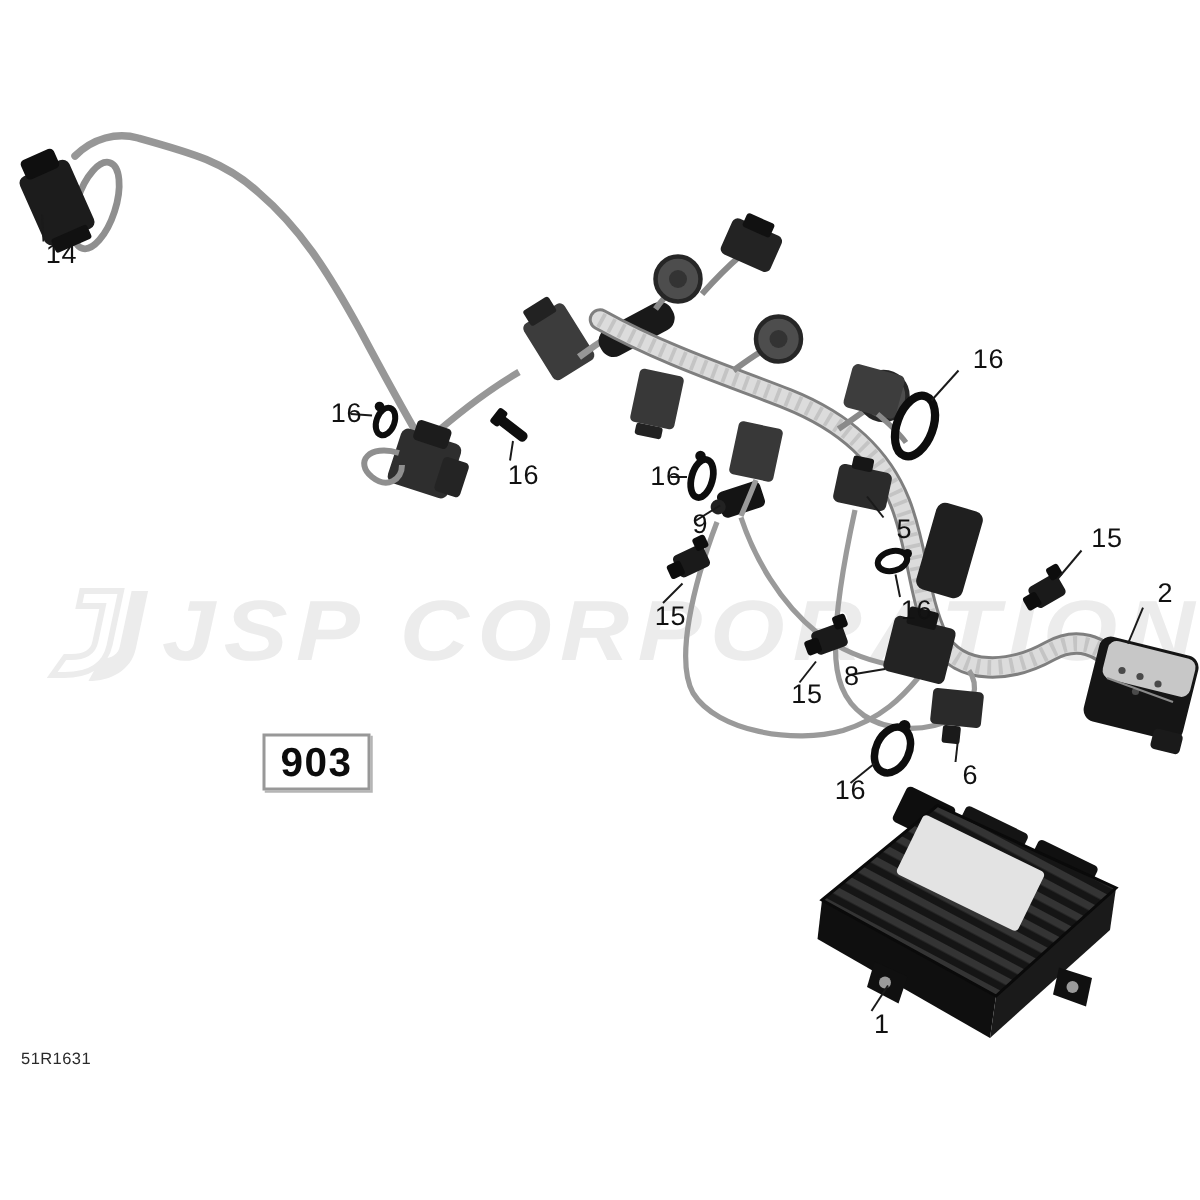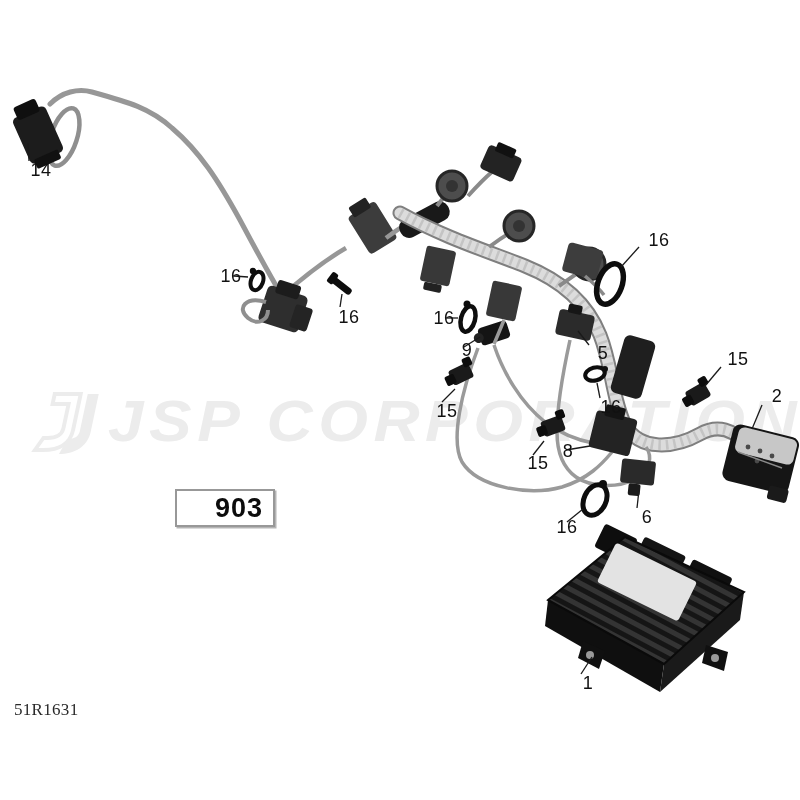--- a/index.html
+++ b/index.html
@@ -10,24 +10,24 @@
   .watermark{position:absolute;left:30px;top:388px;width:760px;height:66px;display:flex;align-items:center;z-index:0;pointer-events:none;}
   .wm-text{font-size:57px;font-weight:bold;font-style:italic;letter-spacing:5px;color:#ececec;transform:scaleX(1.12);transform-origin:left center;white-space:nowrap;}
 
   
   svg.art{position:absolute;left:0;top:0;z-index:1;}
 
   
   .callout{position:absolute;transform:translate(-50%,-50%);font-size:18px;color:#111;z-index:3;white-space:nowrap;letter-spacing:.5px;margin-left:11px;}
 
   
-  .engine-badge{position:absolute;left:175px;top:489px;width:68px;height:34px;background:#ffffff;border:2px solid #989898;box-shadow:1.5px 1.5px 0 #b5b5b5;display:flex;align-items:center;justify-content:center;font-size:27px;font-weight:bold;color:#0c0c0c;z-index:3;letter-spacing:1px;padding-left:28px;}
-
-  
-  .doc-code{position:absolute;left:14px;top:700px;font-size:17px;color:#2a2a2a;z-index:3;letter-spacing:.3px;font-family:Liberation Serif, serif;}
+  .engine-badge{position:absolute;left:175px;top:489px;width:68px;height:34px;background:#ffffff;border:2px solid #989898;box-shadow:1.5px 1.5px 0 #b5b5b5;display:flex;align-items:center;justify-content:center;font-size:27px;font-weight:bold;color:#0c0c0c;z-index:3;letter-spacing:1px;}
+
+  
+  .doc-code{position:absolute;left:14px;top:700px;font-size:11px;color:#2a2a2a;z-index:3;letter-spacing:.3px;}
 </style>
 </head>
 <body>
 
 <div class="stage">
 
   <div class="watermark">
     <svg width="78" height="66" viewBox="0 0 78 66">
       <g transform="skewX(-12) translate(12,0)">
         <path d="M 14,6 h 26 v 36 c 0,14 -10,20 -26,20 h -8 l 6,-12 h 4 c 10,0 14,-4 14,-10 v -24 h -16 z" fill="none" stroke="#ececec" stroke-width="4"></path>

